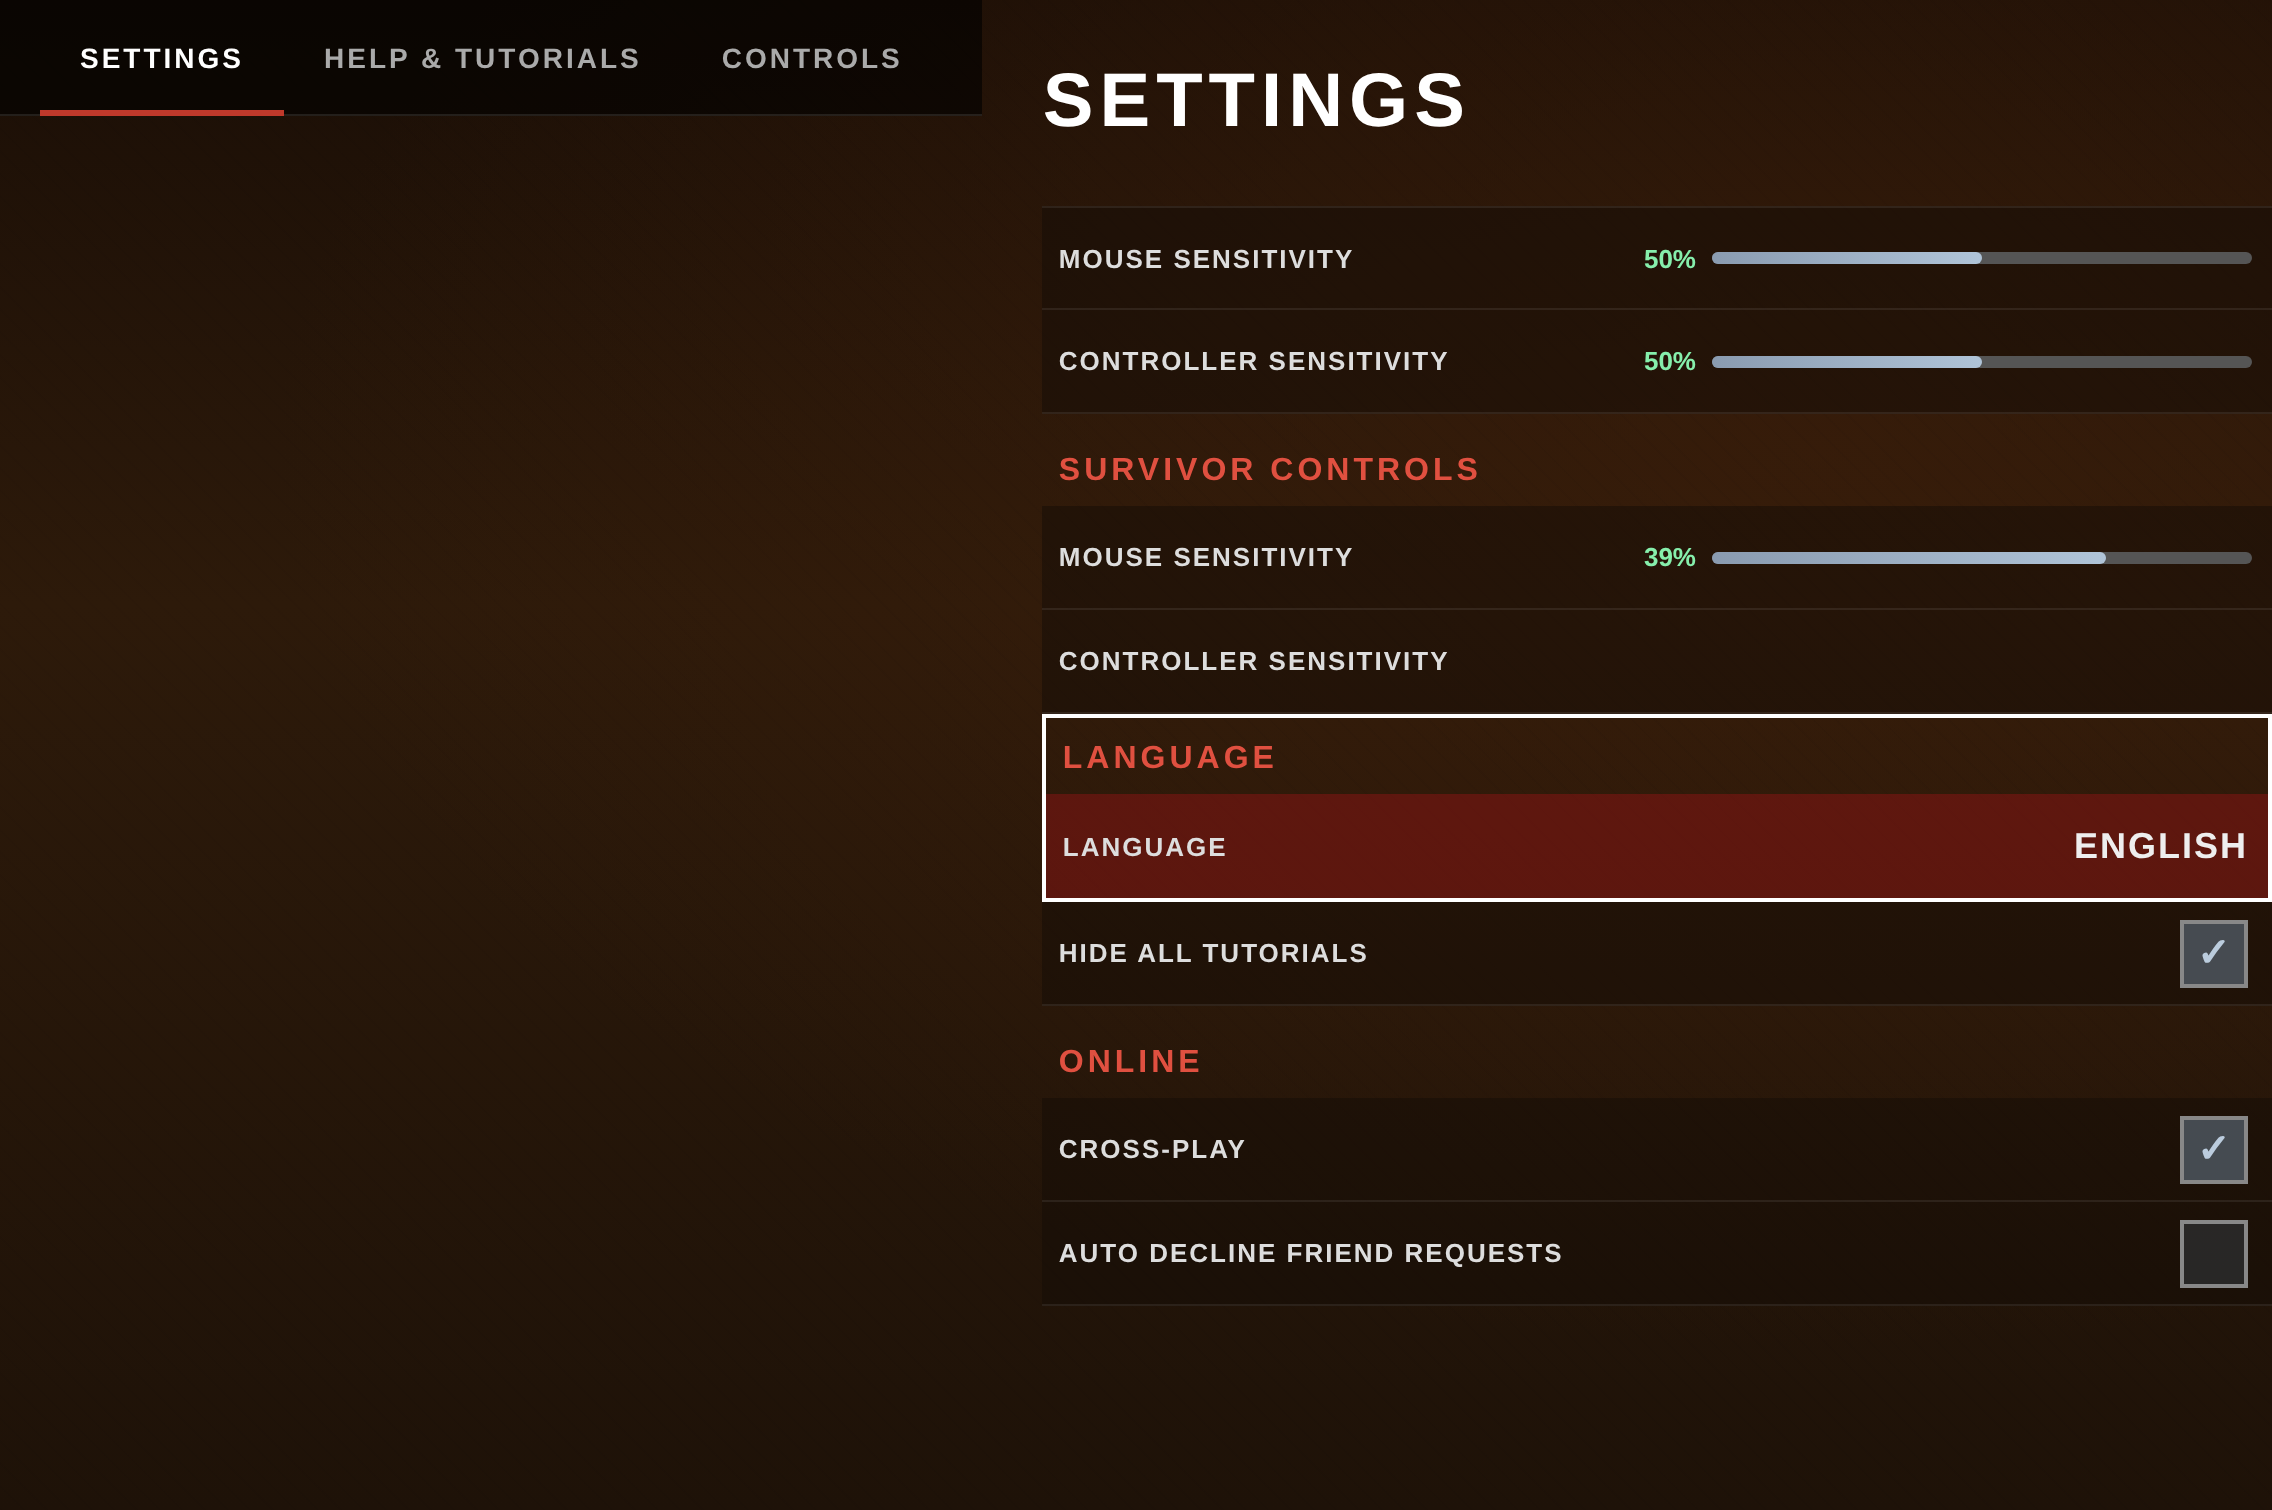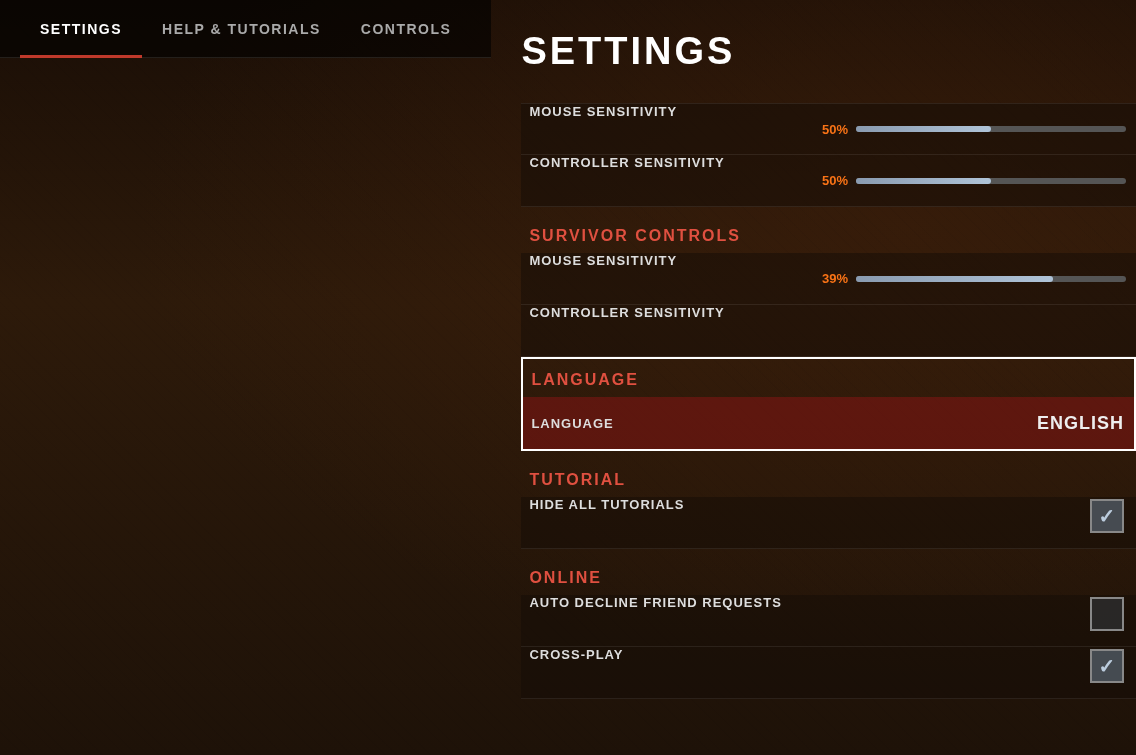--- a/index.html
+++ b/index.html
@@ -100,20 +100,21 @@
       font-size: 38px;
       font-weight: 700;
       letter-spacing: 3px;
       text-transform: uppercase;
       margin-bottom: 30px;
     }
 
     
     .setting-row {
       display: flex;
+      align-items: center;
       height: 52px;
       border-bottom: 1px solid rgba(255,255,255,0.08);
       padding: 0 10px 0 8px;
       background: rgba(20,12,6,0.5);
     }
 
     .setting-row:first-of-type, .setting-group .setting-row:first-of-type {
       border-top: 1px solid rgba(255,255,255,0.08);
     }
 
@@ -127,21 +128,21 @@
     }
 
     
     .slider-container {
       display: flex;
       align-items: center;
       gap: 8px;
     }
 
     .slider-value {
-      color: #f97316;
+      color: #86efac;
       font-size: 13px;
       font-weight: 600;
       min-width: 40px;
       text-align: right;
     }
 
     .slider-track {
       width: 270px;
       height: 6px;
       background: #555;
@@ -309,45 +310,44 @@
       </div>
 
       <div class="language-section">
         <div class="section-header">LANGUAGE</div>
         <div class="language-row-highlighted">
           <span class="setting-label">LANGUAGE</span>
           <span class="language-value-text">ENGLISH</span>
         </div>
       </div>
 
-      <div class="section-header">TUTORIAL</div>
 
       <div class="setting-row">
         <span class="setting-label">HIDE ALL TUTORIALS</span>
         <div class="checkbox-container">
           <div class="checkbox-checked"></div>
         </div>
       </div>
 
       <div class="section-header">ONLINE</div>
 
       <div class="setting-row">
+        <span class="setting-label">CROSS-PLAY</span>
+        <div class="checkbox-container">
+          <div class="checkbox-checked"></div>
+        </div>
+      </div>
+
+      <div class="setting-row">
         <span class="setting-label">AUTO DECLINE FRIEND REQUESTS</span>
         <div class="checkbox-container">
           <div class="checkbox-unchecked"></div>
         </div>
       </div>
 
-      <div class="setting-row">
-        <span class="setting-label">CROSS-PLAY</span>
-        <div class="checkbox-container">
-          <div class="checkbox-checked"></div>
-        </div>
-      </div>
-
     </div>
 
     <div class="right-area">
       
       
     </div>
   </div>
 </div>
 
 </body></html>

